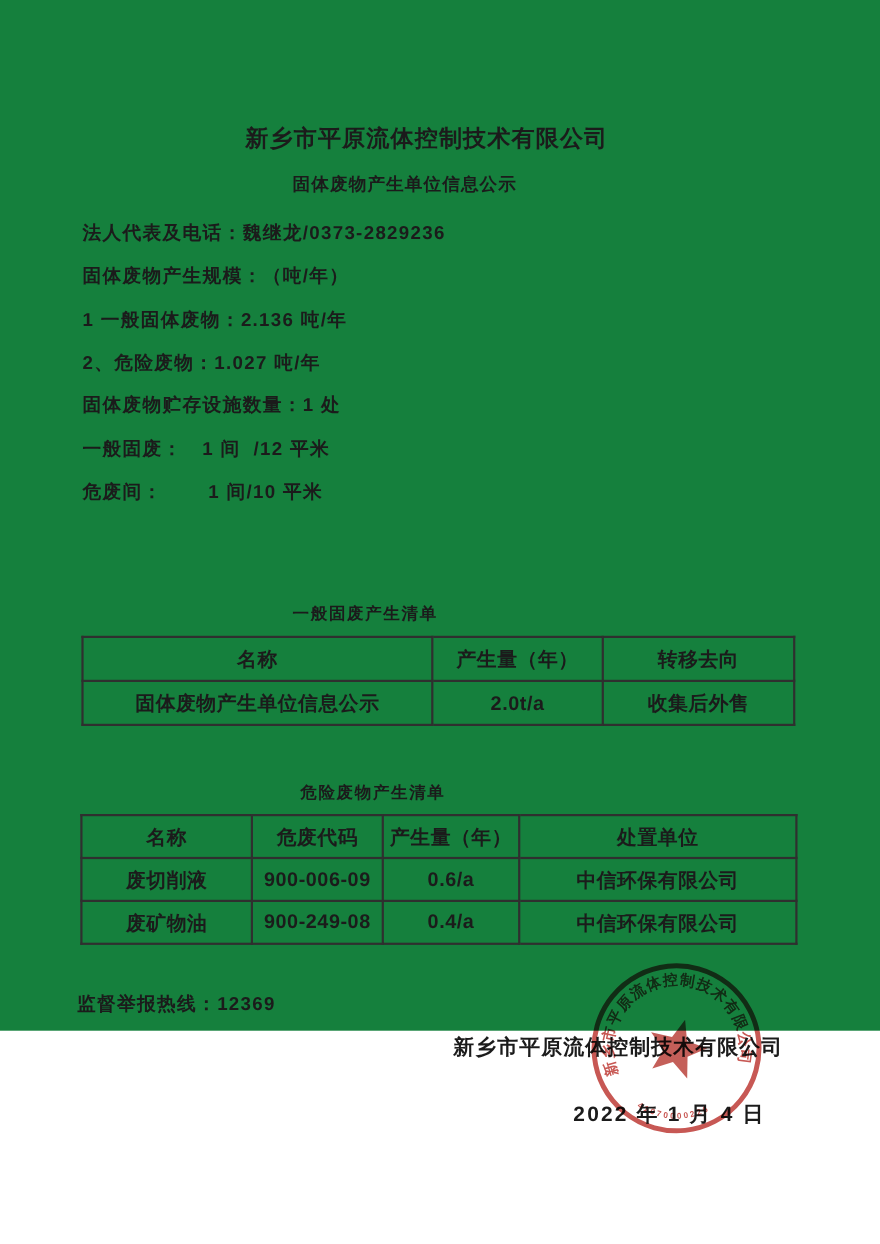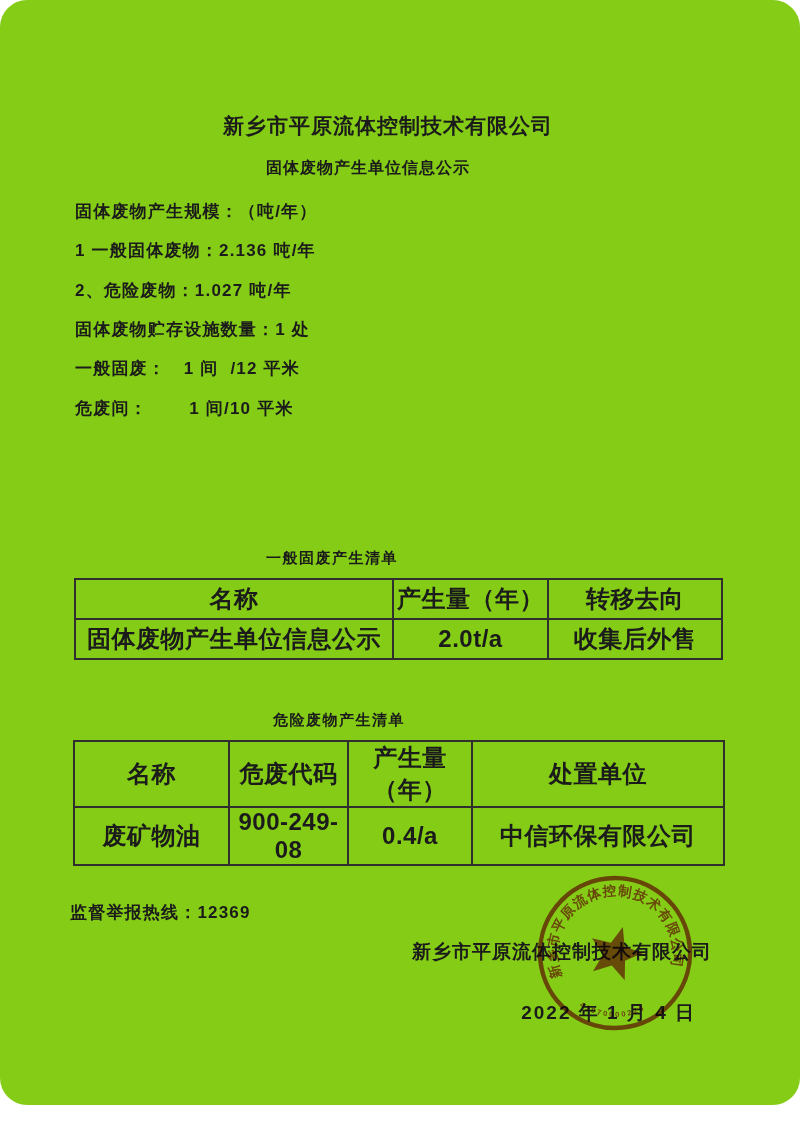--- a/index.html
+++ b/index.html
@@ -4,21 +4,21 @@
 <style>
   * { box-sizing: border-box; }
   html, body { margin: 0; padding: 0; }
   body {
     width: 800px; height: 1131px;
     background: #ffffff;
     overflow: hidden;
     font-family: "Liberation Sans", "DejaVu Sans", sans-serif;
     color: #1b1b1b;
   }
-  .page { position: relative; width: 800px; height: 1105px; background: #84cc16; border-radius: 27px; }
+  .page { position: relative; width: 800px; height: 937px; background: #15803d; }
 
   .doc-title {
     position: absolute; top: 112px; left: 0; width: 800px;
     margin: 0; text-align: center;
     font-size: 21px; font-weight: 700; letter-spacing: 1px;
     transform: translateX(-12px);
   }
   .doc-subtitle {
     position: absolute; top: 158px; left: 0; width: 800px;
     margin: 0; text-align: center;
@@ -40,21 +40,21 @@
   .t1 { top: 549px; left: 266px; }
   .t2 { top: 711px; left: 273px; }
 
   table.tbl {
     position: absolute; border-collapse: collapse;
     table-layout: fixed;
   }
   table.tbl th, table.tbl td {
     border: 2px solid #2f2f2f;
     text-align: center; vertical-align: middle;
-    font-size: 24px; font-weight: 700; letter-spacing: 0.5px;
+    font-size: 18px; font-weight: 700; letter-spacing: 0.5px;
     padding: 0 2px;
   }
   table.general { top: 578px; left: 74px; width: 647px; }
   table.general th, table.general td { height: 40px; }
   table.hazard { top: 740px; left: 73px; width: 650px; }
   table.hazard th, table.hazard td { height: 39px; }
 
   .hotline {
     position: absolute; top: 901px; left: 70px; margin: 0;
     font-size: 17px; font-weight: 700; letter-spacing: 1.2px;
@@ -78,20 +78,21 @@
 </style>
 </head>
 <body>
 
 <div class="page">
 
   <h1 class="doc-title">新乡市平原流体控制技术有限公司</h1>
   <h2 class="doc-subtitle">固体废物产生单位信息公示</h2>
 
   <div class="info">
+    <p>法人代表及电话：魏继龙/0373-2829236</p>
     <p>固体废物产生规模：（吨/年）</p>
     <p>1 一般固体废物：2.136 吨/年</p>
     <p>2、危险废物：1.027 吨/年</p>
     <p>固体废物贮存设施数量：1 处</p>
     <p>一般固废：   1 间  /12 平米</p>
     <p>危废间：       1 间/10 平米</p>
   </div>
 
   <p class="tbl-title t1">一般固废产生清单</p>
 
@@ -129,20 +130,26 @@
     <thead>
       <tr>
         <th>名称</th>
         <th>危废代码</th>
         <th>产生量（年）</th>
         <th>处置单位</th>
       </tr>
     </thead>
     <tbody>
       <tr>
+        <td>废切削液</td>
+        <td>900-006-09</td>
+        <td>0.6/a</td>
+        <td>中信环保有限公司</td>
+      </tr>
+      <tr>
         <td>废矿物油</td>
         <td>900-249-08</td>
         <td>0.4/a</td>
         <td>中信环保有限公司</td>
       </tr>
     </tbody>
   </table>
 
   <p class="hotline">监督举报热线：12369</p>
   <p class="sig">新乡市平原流体控制技术有限公司</p>

